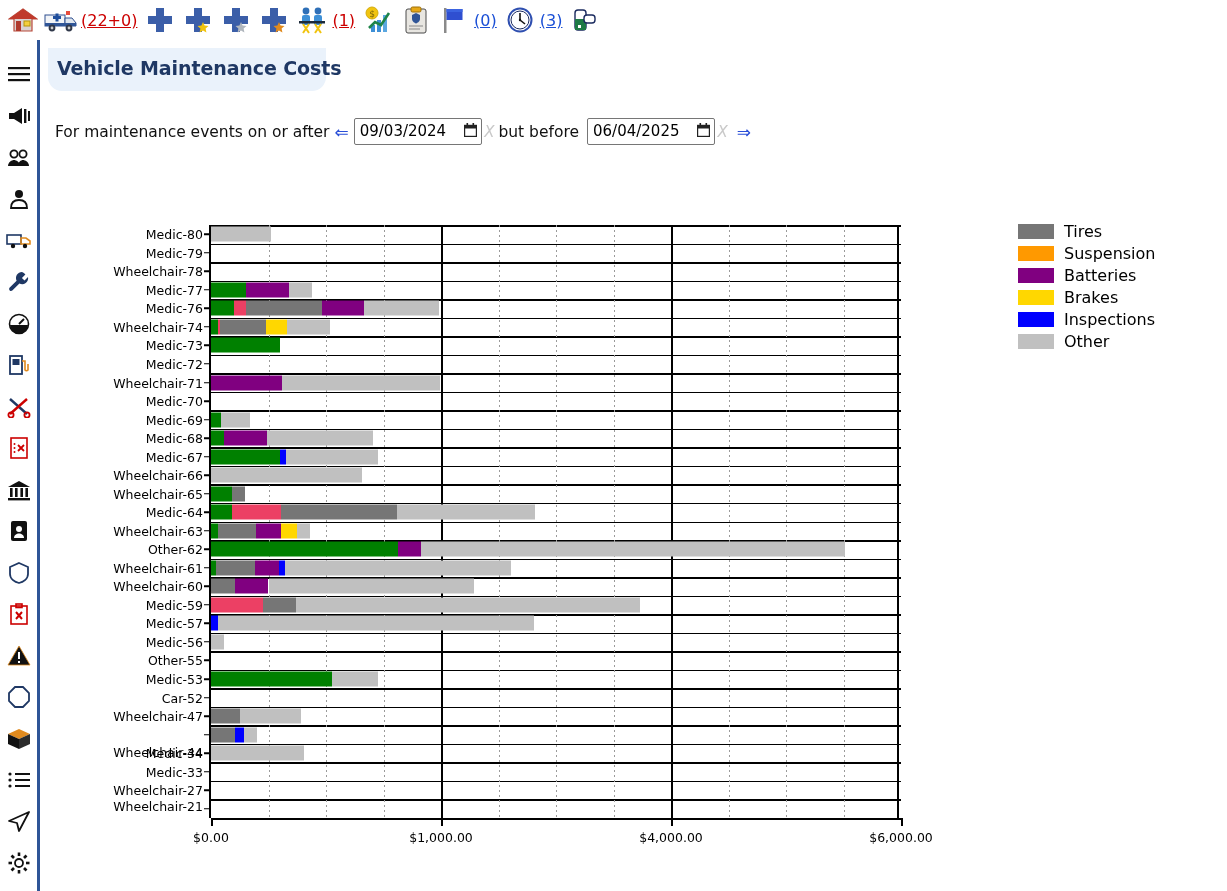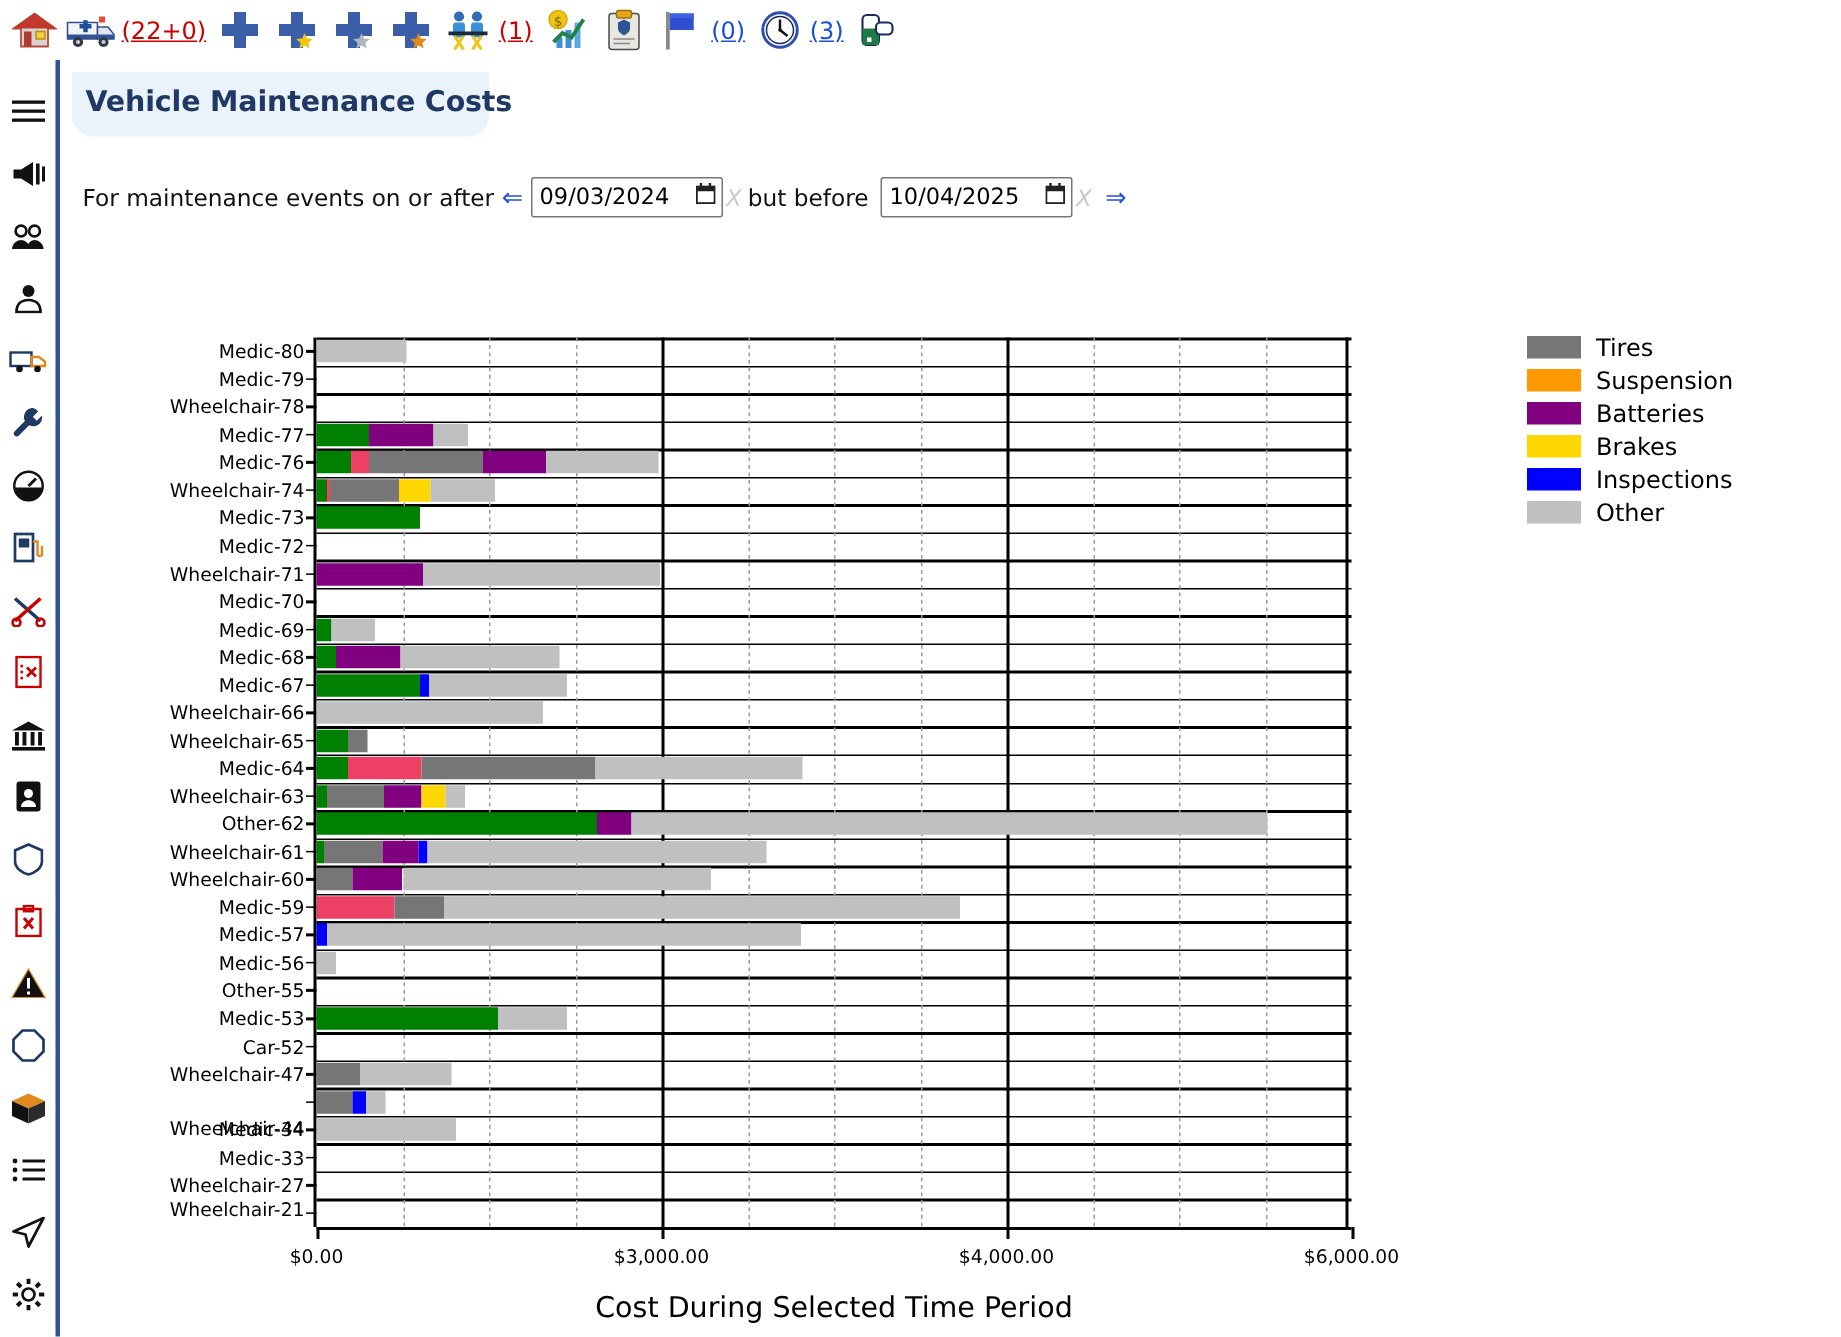--- a/index.html
+++ b/index.html
@@ -495,21 +495,21 @@
             <rect x="0.5" y="2.5" width="12" height="3" fill="#222"></rect>
             <rect x="2.5" y="0" width="1.6" height="3" fill="#222"></rect>
             <rect x="8.5" y="0" width="1.6" height="3" fill="#222"></rect>
           </svg>
       </span>
     </span>
     <span class="x-mark">X</span>
     <span class="txt">but before</span>
     <span style="width:8px"></span>
     <span class="dateinput">
-      <span>10/04/2025</span>
+      <span>06/04/2025</span>
       <span class="cal">
         <svg width="13" height="14" viewBox="0 0 13 14">
             <rect x="0.5" y="2.5" width="12" height="11" fill="none" stroke="#222" stroke-width="1.4"></rect>
             <rect x="0.5" y="2.5" width="12" height="3" fill="#222"></rect>
             <rect x="2.5" y="0" width="1.6" height="3" fill="#222"></rect>
             <rect x="8.5" y="0" width="1.6" height="3" fill="#222"></rect>
           </svg>
       </span>
     </span>
     <span class="x-mark">X</span>
@@ -730,26 +730,25 @@
         </div>
         <div class="ylabel" style="top: 546.672px;">Medic-33</div>
         <div class="ytick" style="top: 546.672px;"></div>
         <div class="ylabel" style="top: 565.203px;">Wheelchair-27</div>
         <div class="ytick" style="top: 565.203px;"></div>
         <div class="ylabel" style="top: 581px;">Wheelchair-21</div>
         <div class="ytick" style="top: 583.734px;"></div>
         <div class="xtick" style="left: 0px;"></div>
         <div class="xlabel" style="left: 0px;">$0.00</div>
         <div class="xtick" style="left: 230px;"></div>
-        <div class="xlabel" style="left: 230px;">$3,000.00</div>
+        <div class="xlabel" style="left: 230px;">$1,000.00</div>
         <div class="xtick" style="left: 460px;"></div>
         <div class="xlabel" style="left: 460px;">$4,000.00</div>
         <div class="xtick" style="left: 690px;"></div>
         <div class="xlabel" style="left: 690px;">$6,000.00</div>
-        <div id="xaxis-title">Cost During Selected Time Period</div>
       </div>
     <div id="xaxis-title-holder"></div>
   </div>
 
   <div id="legend">
       <div class="lg-row">
         <span class="lg-swatch" style="background: rgb(118, 118, 118);"></span>
         <span class="lg-text">Tires</span>
       </div>
       <div class="lg-row">

